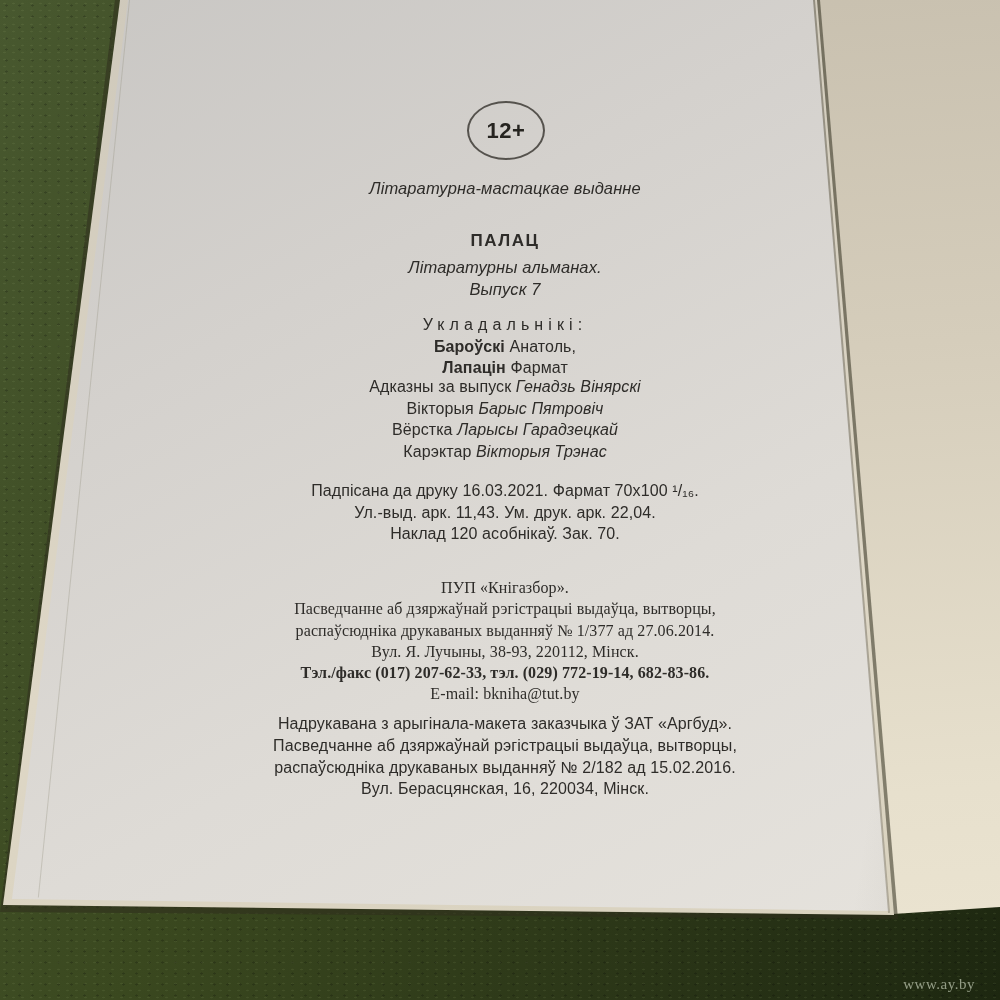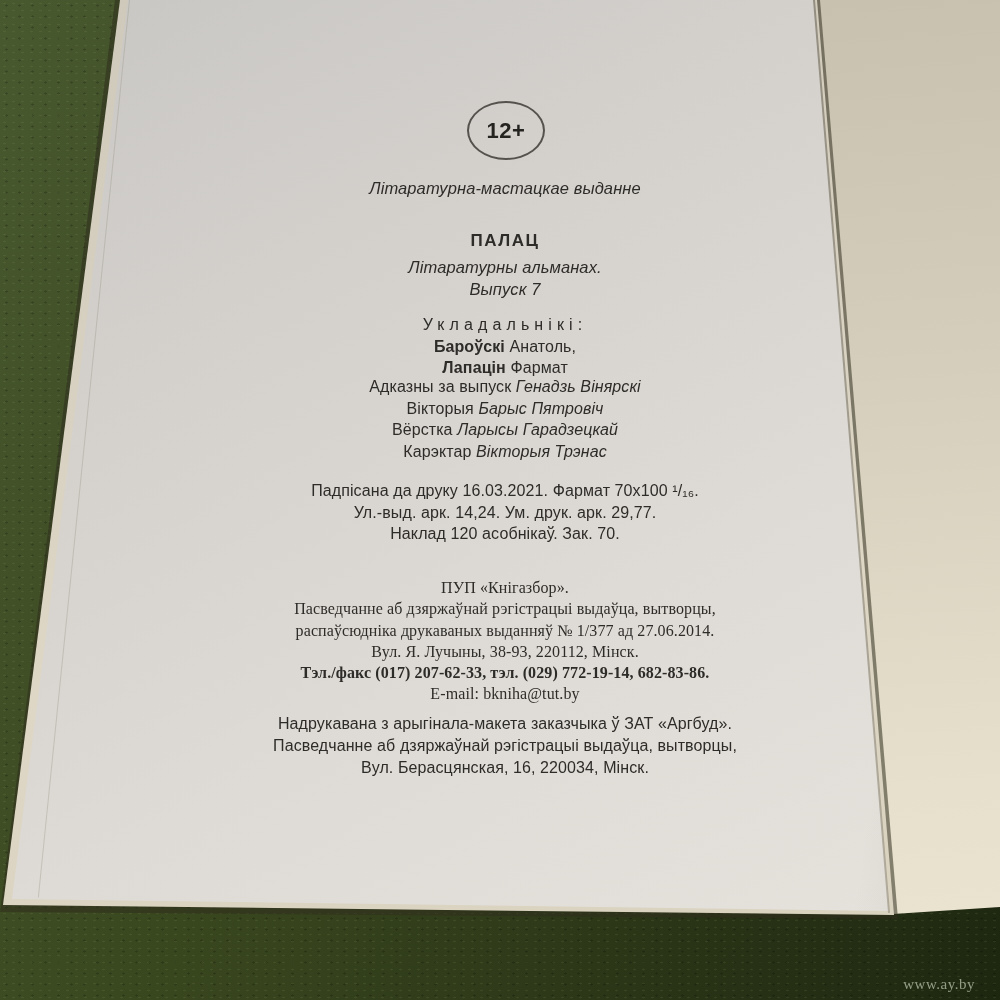--- a/index.html
+++ b/index.html
@@ -115,33 +115,34 @@
 
   <div class="sec staff">
     <div><span>Адказны за выпуск</span> <i>Генадзь Вінярскі</i></div>
     <div><span>Вікторыя</span> <i>Барыс Пятровіч</i></div>
     <div><span>Вёрстка</span> <i>Ларысы Гарадзецкай</i></div>
     <div><span>Карэктар</span> <i>Вікторыя Трэнас</i></div>
   </div>
 
   <div class="sec print">
     <div>Падпісана да друку 16.03.2021. Фармат 70х100 ¹/₁₆.</div>
-    <div>Ул.-выд. арк. 14,24. Ум. друк. арк. 29,77.</div>
+    <div>Ул.-выд. арк. 11,43. Ум. друк. арк. 22,04.</div>
     <div>Наклад 120 асобнікаў. Зак. 70.</div>
   </div>
 
   <div class="sec pub">
     <div>ПУП «Кнігазбор».</div>
     <div>Пасведчанне аб дзяржаўнай рэгістрацыі выдаўца, вытворцы,</div>
     <div>распаўсюдніка друкаваных выданняў № 1/377 ад 27.06.2014.</div>
     <div>Вул. Я. Лучыны, 38-93, 220112, Мінск.</div>
     <div><b>Тэл./факс (017) 207-62-33, тэл. (029) 772-19-14, 682-83-86.</b></div>
     <div>E-mail: bkniha@tut.by</div>
   </div>
 
   <div class="sec printer">
     <div>Надрукавана з арыгінала-макета заказчыка ў ЗАТ «Аргбуд».</div>
     <div>Пасведчанне аб дзяржаўнай рэгістрацыі выдаўца, вытворцы,</div>
+    <div>распаўсюдніка друкаваных выданняў № 2/182 ад 15.02.2016.</div>
     <div>Вул. Берасцянская, 16, 220034, Мінск.</div>
   </div>
 
   <div class="watermark">www.ay.by</div>
 </div>
 
 </body></html>

